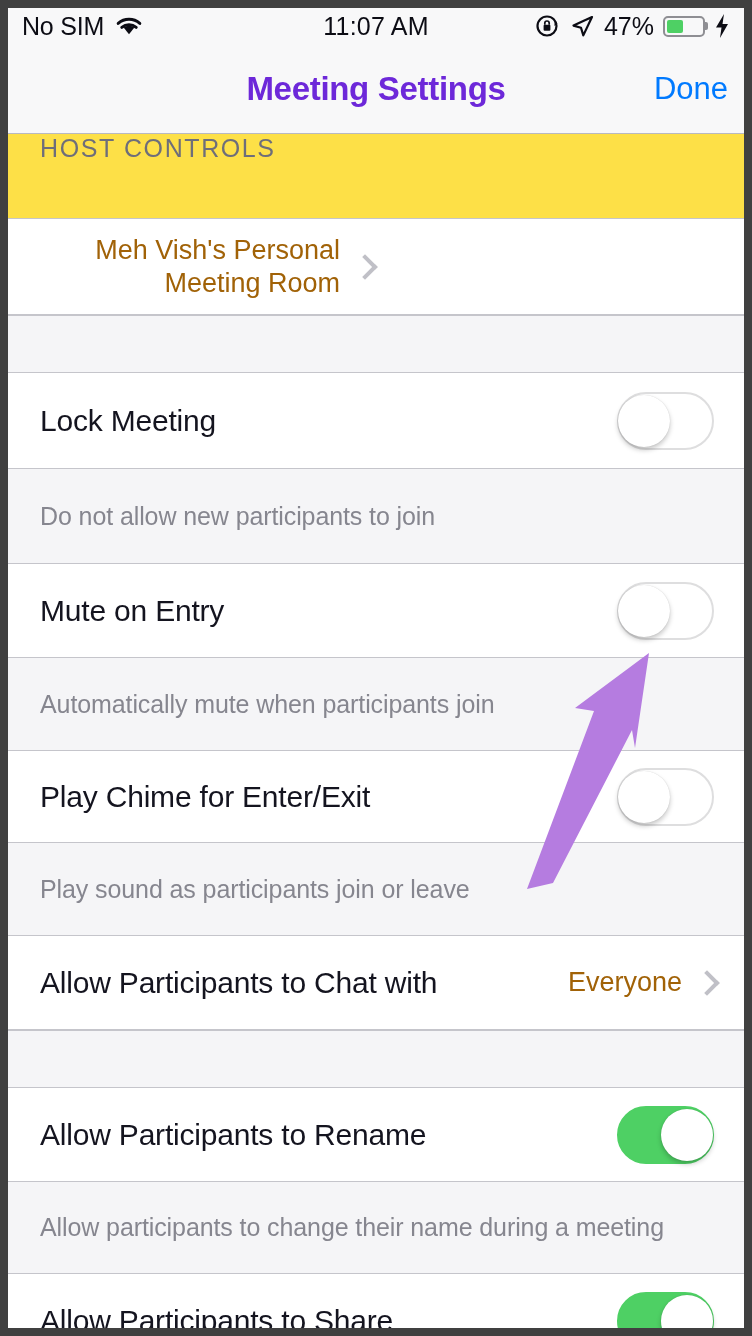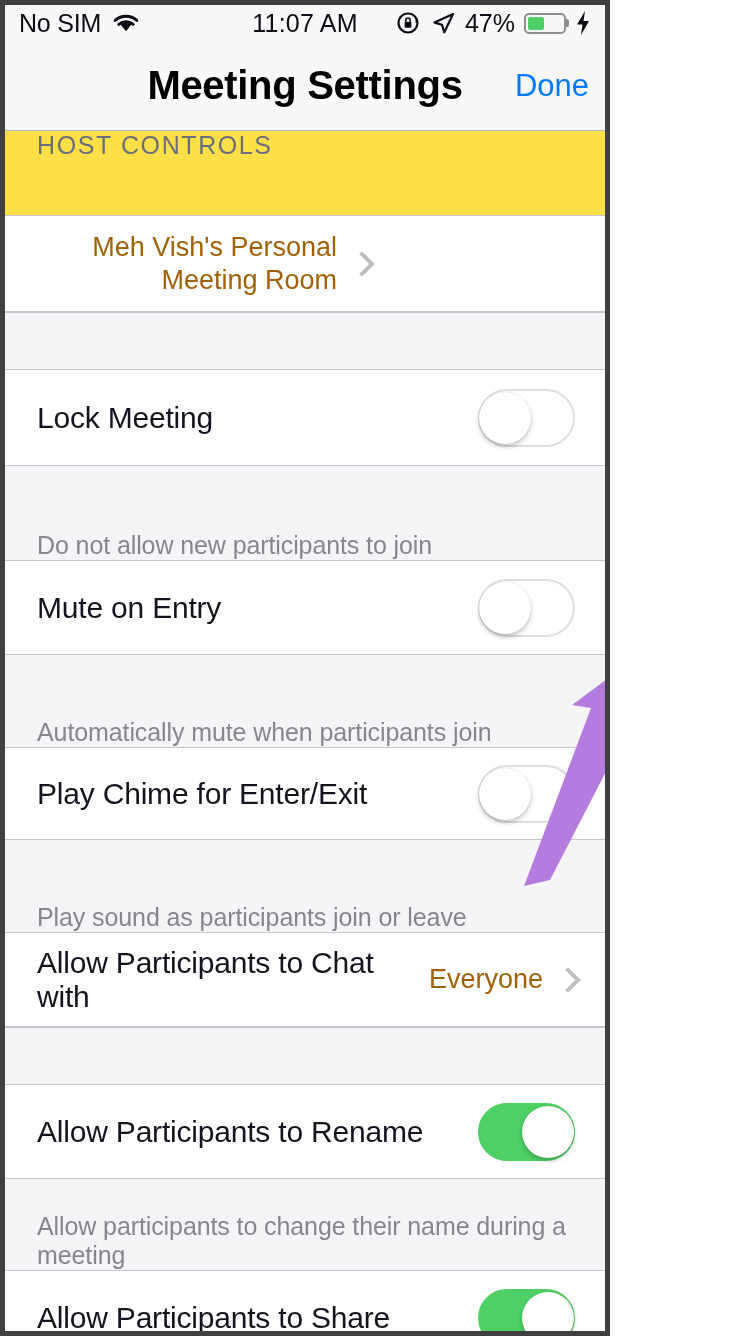--- a/index.html
+++ b/index.html
@@ -4,23 +4,23 @@
 <style>
   * { margin:0; padding:0; box-sizing:border-box; }
   html, body {
     width:752px; height:1336px;
     background:#ffffff;
     font-family:"Liberation Sans", sans-serif;
     -webkit-font-smoothing:antialiased;
   }
   #screen {
     position:relative;
-    width:610px; height:1336px;
+    width:752px; height:1336px;
     overflow:hidden;
-    border:5px solid #404040;
+    border:8px solid #404040;
     background:#ffffff;
   }
   
   .statusbar {
     height:36px;
     background:#f8f8f9;
     display:flex; align-items:center;
     padding:0 14px;
     position:relative;
   }
@@ -44,21 +44,21 @@
     position:absolute; right:-5px; top:50%; transform:translateY(-50%);
     width:3px; height:8px; background:#8e8e93; border-radius:0 2px 2px 0;
   }
   
   .navbar {
     height:90px; background:#f8f8f9;
     display:flex; align-items:center; justify-content:center;
     position:relative;
     border-bottom:1.5px solid #b9b9c0;
   }
-  .nav-title { font-size:40px; font-weight:bold; color:#000000; letter-spacing:-0.3px; }
+  .nav-title { font-size:33px; font-weight:bold; color:#6d28d9; letter-spacing:-0.3px; }
   .nav-done {
     position:absolute; right:16px; top:50%; transform:translateY(-50%);
     font-size:31px; color:#007aff;
   }
   
   .gap { background:#f5f5f7; }
   .gap.bordered { border-top:1.5px solid #c5c5cb; border-bottom:1.5px solid #c5c5cb; }
   .section-header {
     background:#fde047; height:85px;
     display:flex; align-items:flex-start; padding:0 30px 4px 32px;
@@ -78,21 +78,21 @@
     font-size:27px; color:#a16207; text-align:right;
     max-width:300px; line-height:1.22; margin-right:6px;
   }
   .chev {
     width:18px; height:18px; flex:0 0 auto; margin-left:10px; margin-right:4px;
     border-right:4px solid #c0c0c7; border-top:4px solid #c0c0c7;
     transform:rotate(45deg);
   }
   .footnote {
     background:#f5f5f7; min-height:88px;
-    display:flex; align-items:flex-end; padding:0 32px;
+    display:flex; align-items:center; padding:0 32px;
     border-bottom:1.5px solid #c5c5cb;
   }
   .footnote span { font-size:25px; color:#86868f; letter-spacing:-0.1px; }
   
   .switch {
     width:97px; height:58px; border-radius:29px; position:relative;
     flex:0 0 auto; margin-left:12px; margin-right:6px;
   }
   .switch.off { background:#ffffff; border:2px solid #dededf; }
   .switch.on  { background:#4ed064; border:2px solid #4ed064; }

